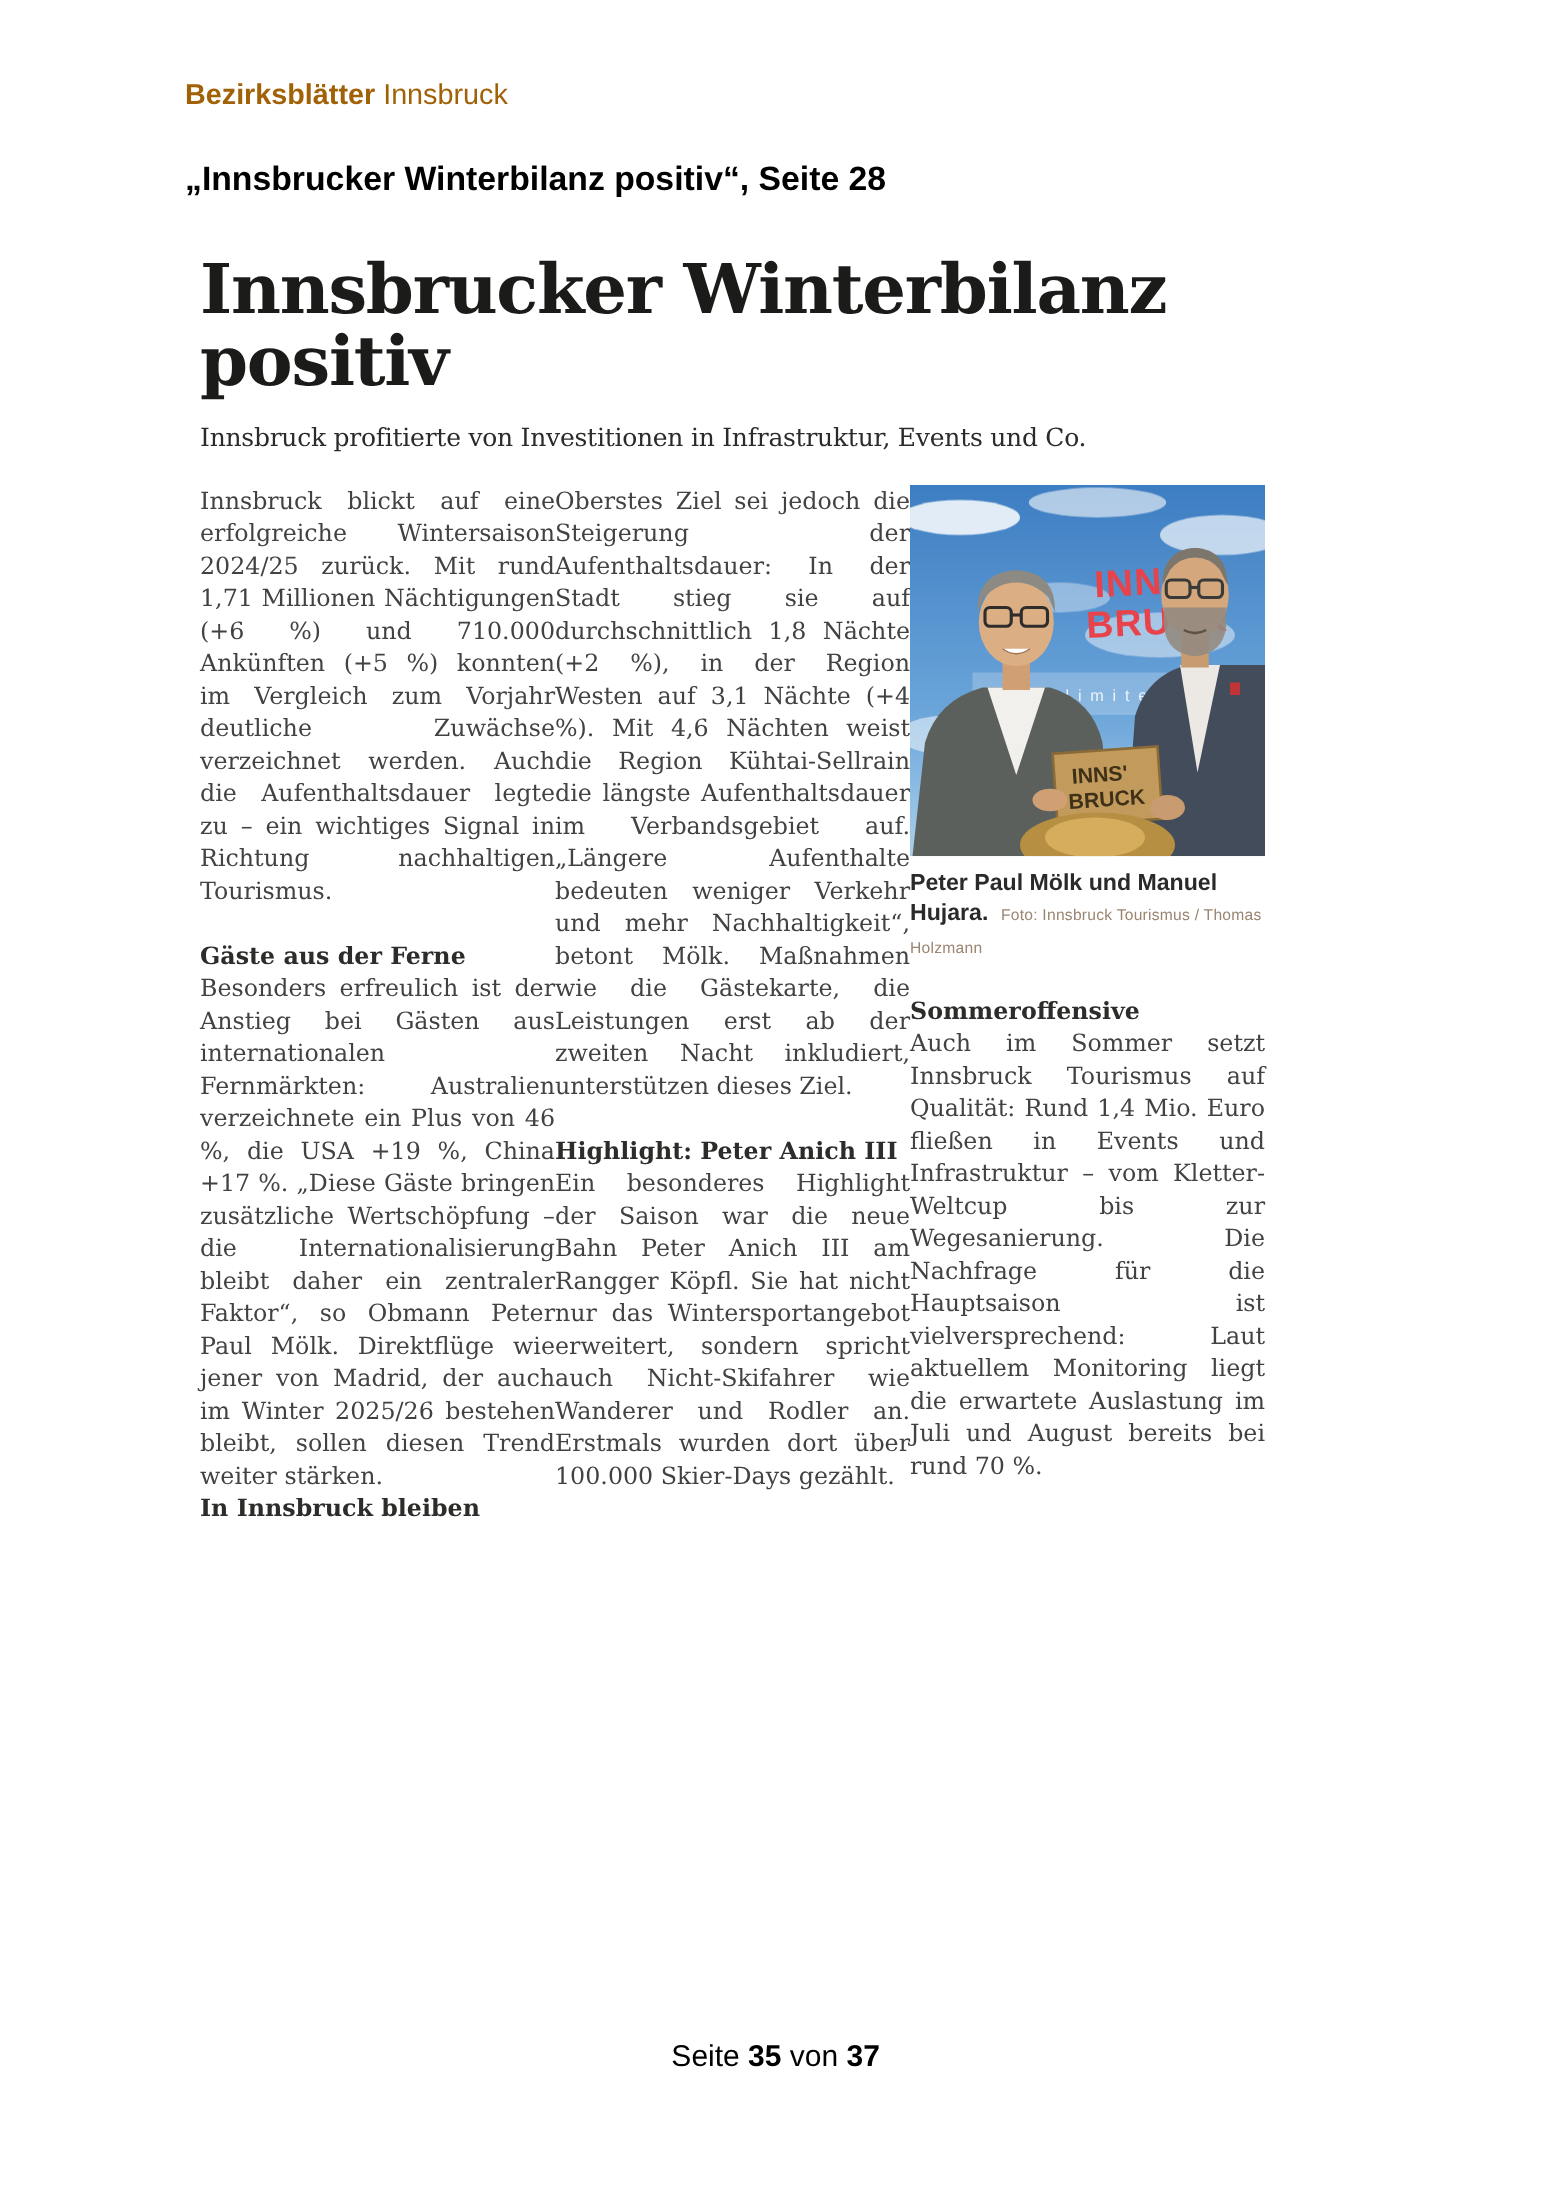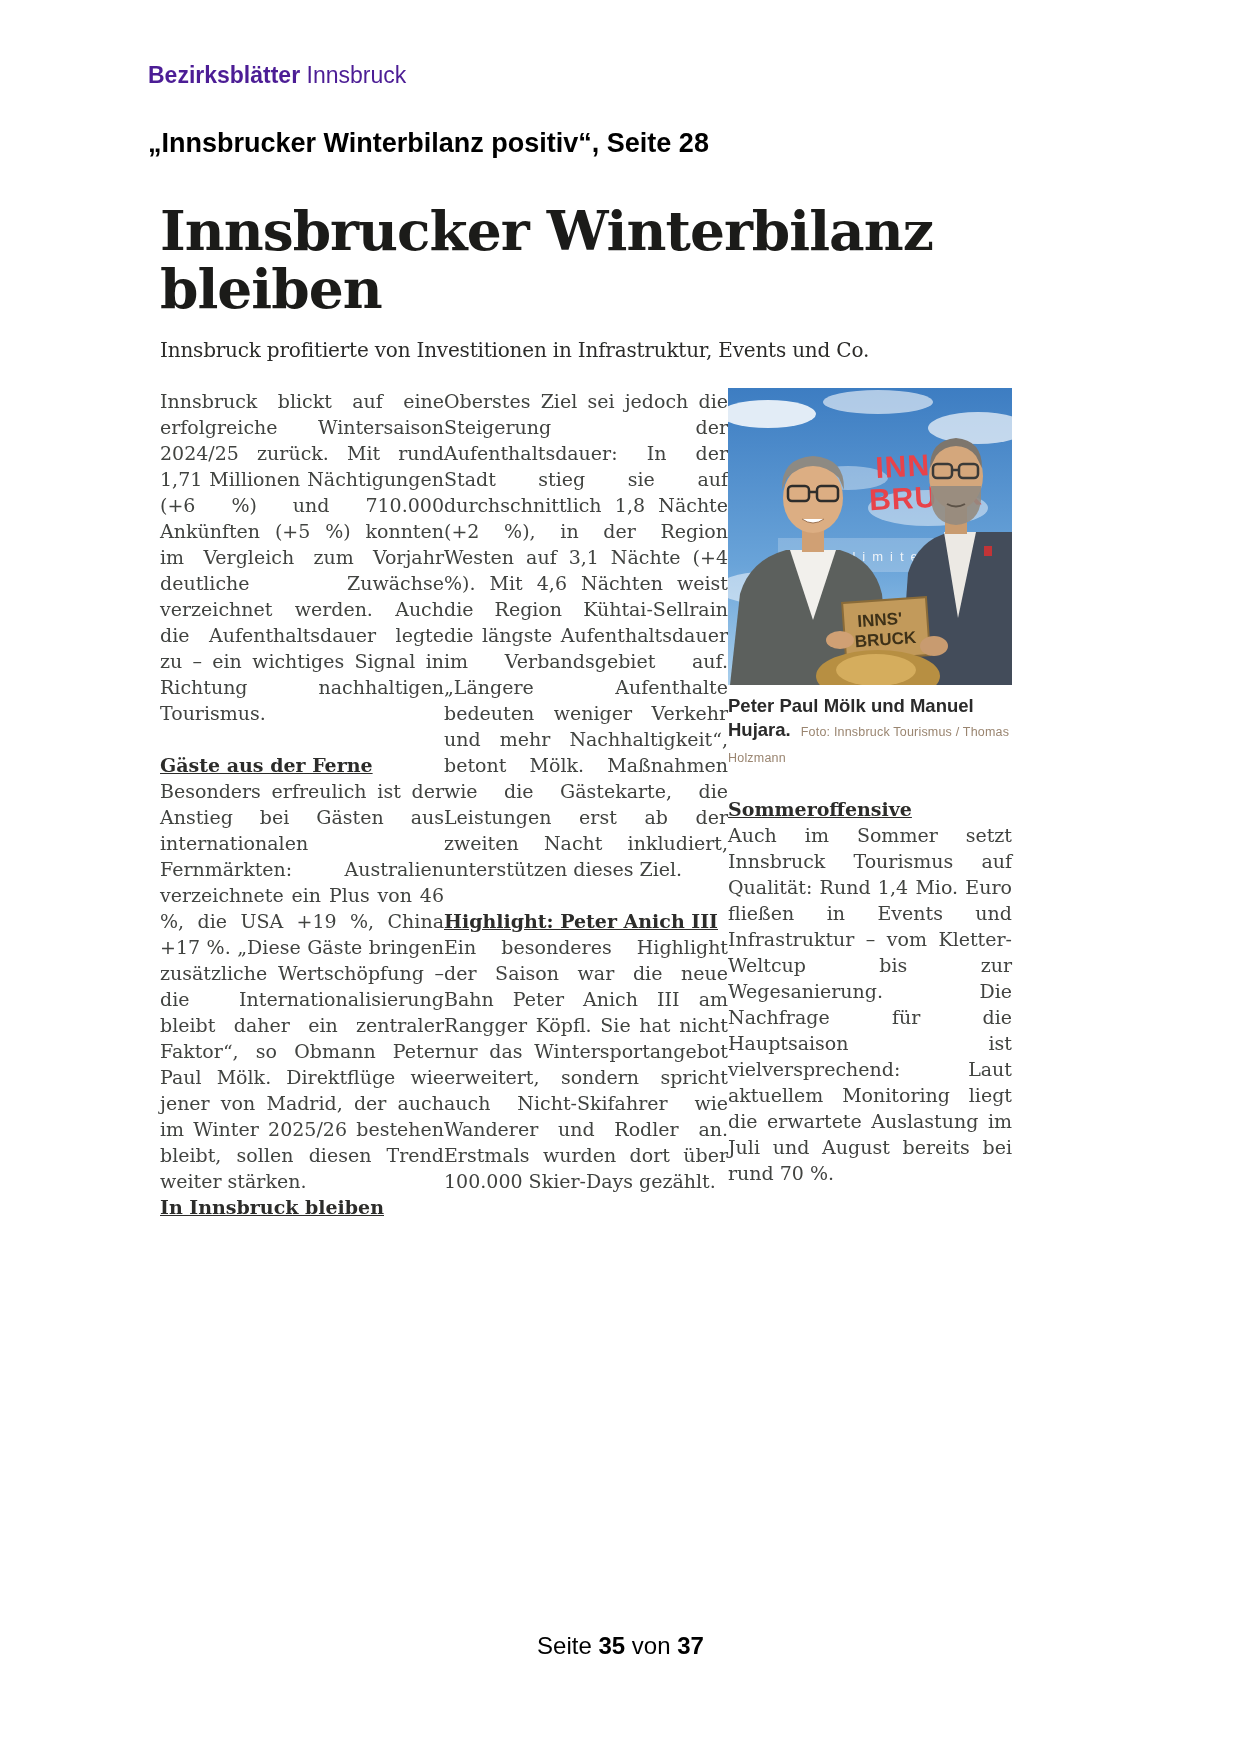--- a/index.html
+++ b/index.html
@@ -8,21 +8,21 @@
     width: 1241px; height: 1754px;
     position: relative;
     font-family: "Liberation Sans", sans-serif;
     color: #111;
     overflow: hidden;
   }
 
   
   .page-header {
     position: absolute; left: 148px; top: 62px;
-    font-size: 23px; color: #4c1d95;
+    font-size: 23px; color: #a16207;
   }
   .page-header .brand-bold { font-weight: bold; }
   .doc-title {
     position: absolute; left: 148px; top: 128px;
     font-size: 27px; font-weight: bold; color: #000; text-align: center;
   }
 
   
   .article {
     position: absolute; left: 160px; top: 202px; width: 906px;
@@ -41,21 +41,21 @@
     margin-top: 26px;
     display: flex; 
   }
   .col { width: 284px; }
   .col p {
     font-size: 19px; line-height: 26px; text-align: justify;
     color: #414340;
     hyphens: auto;
   }
   .col .subhead {
-    font-size: 19px; line-height: 26px; font-weight: 700; color: #2c2c2a; text-decoration: underline;
+    font-size: 19px; line-height: 26px; font-weight: 700; color: #2c2c2a;
   }
   .gap-before { margin-top: 26px; }
 
   
   .photo-wrap { width: 284px; height: 297px; overflow: hidden; }
   .photo-wrap svg { display: block; }
   .caption {
     margin-top: 9px;
     font-family: "Liberation Sans", sans-serif;
     font-size: 18.5px; line-height: 24px; font-weight: bold; color: #2a2a2a;
@@ -74,21 +74,21 @@
 </style>
 </head>
 <body>
 
 <div class="page-header">
   <span class="brand-bold">Bezirksblätter</span><span> Innsbruck</span>
 </div>
 <div class="doc-title">„Innsbrucker Winterbilanz positiv“, Seite 28</div>
 
 <div class="article">
-  <div class="headline">Innsbrucker Winterbilanz bleiben</div>
+  <div class="headline">Innsbrucker Winterbilanz positiv</div>
   <div class="subtitle">Innsbruck profitierte von Investitionen in Infrastruktur, Events und Co.</div>
 
   <div class="columns">
 
     <div class="col">
       <p>Innsbruck blickt auf eine erfolgreiche Wintersaison 2024/25 zurück. Mit rund 1,71 Millionen Nächtigungen (+6 %) und 710.000 Ankünften (+5 %) konnten im Vergleich zum Vorjahr deutliche Zuwächse verzeichnet werden. Auch die Aufenthaltsdauer legte zu – ein wichtiges Signal in Richtung nachhaltigen Tourismus.</p>
       <div class="subhead gap-before">Gäste aus der Ferne</div>
       <p>Besonders erfreulich ist der Anstieg bei Gästen aus internationalen Fernmärkten: Australien verzeichnete ein Plus von 46 %, die USA +19 %, China +17 %. „Diese Gäste bringen zusätzliche Wertschöpfung – die Internationalisierung bleibt daher ein zentraler Faktor“, so Obmann Peter Paul Mölk. Direktflüge wie jener von Madrid, der auch im Winter 2025/26 bestehen bleibt, sollen diesen Trend weiter stärken.</p>
       <div class="subhead">In Innsbruck bleiben</div>
     </div>

